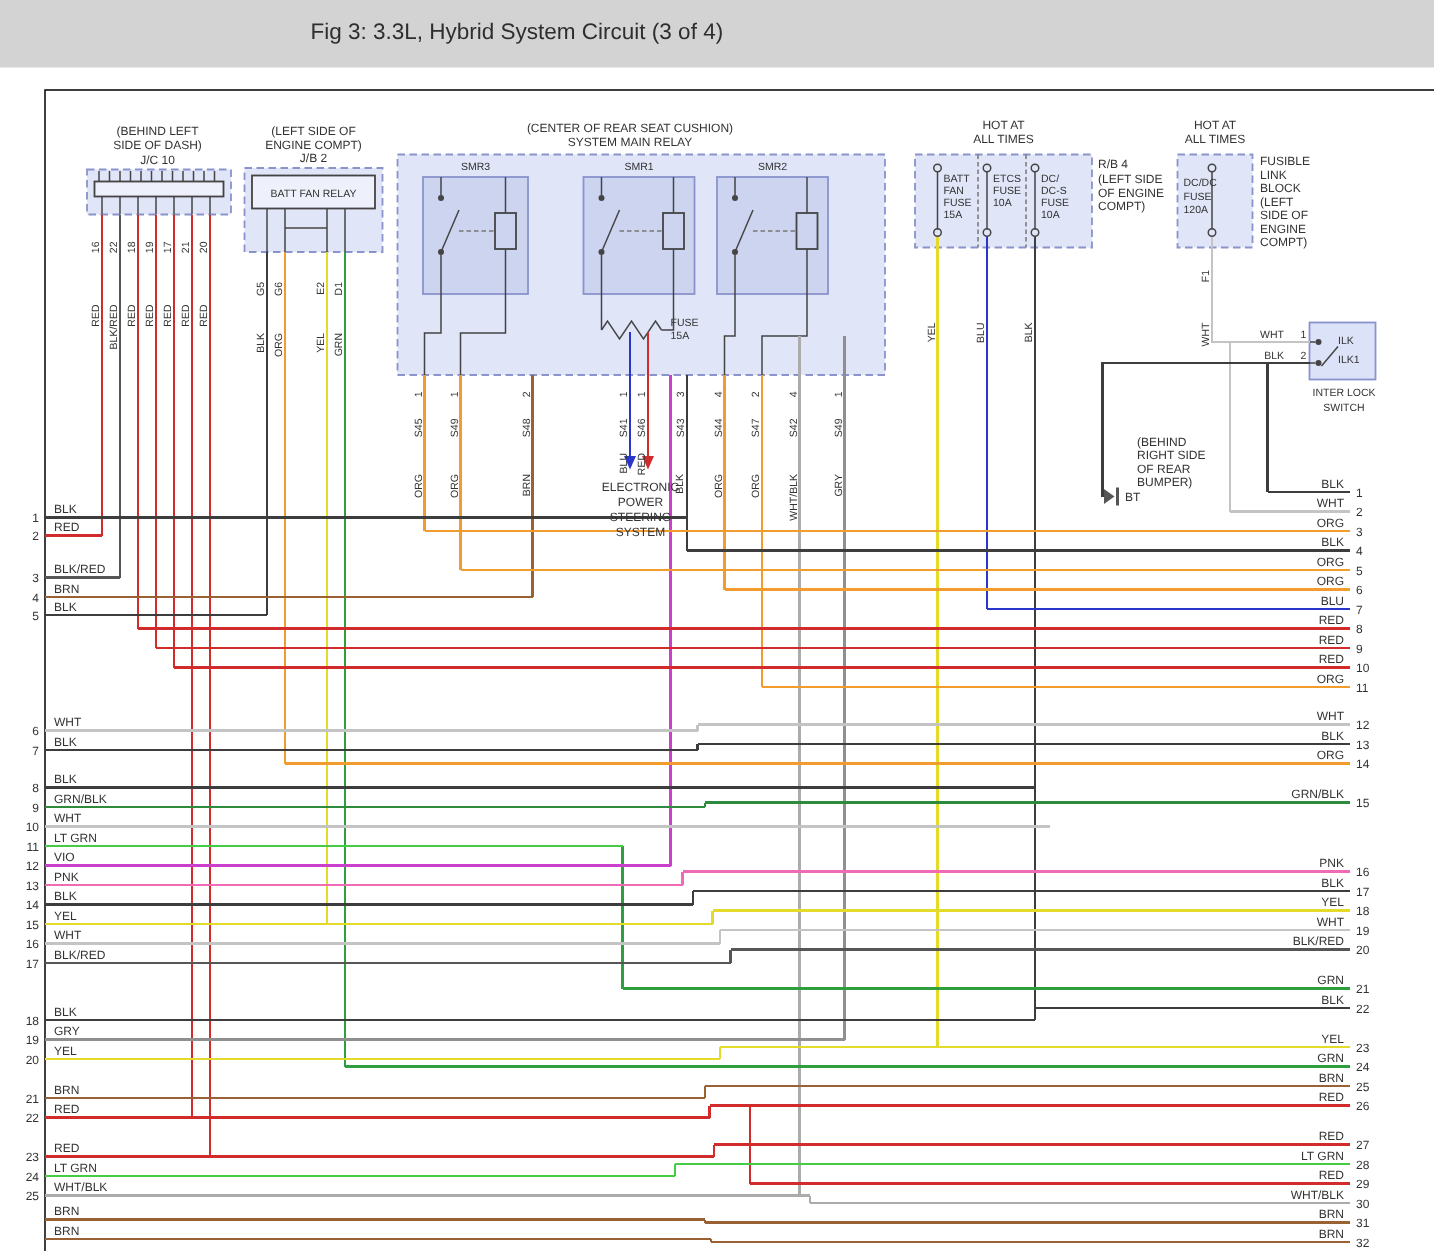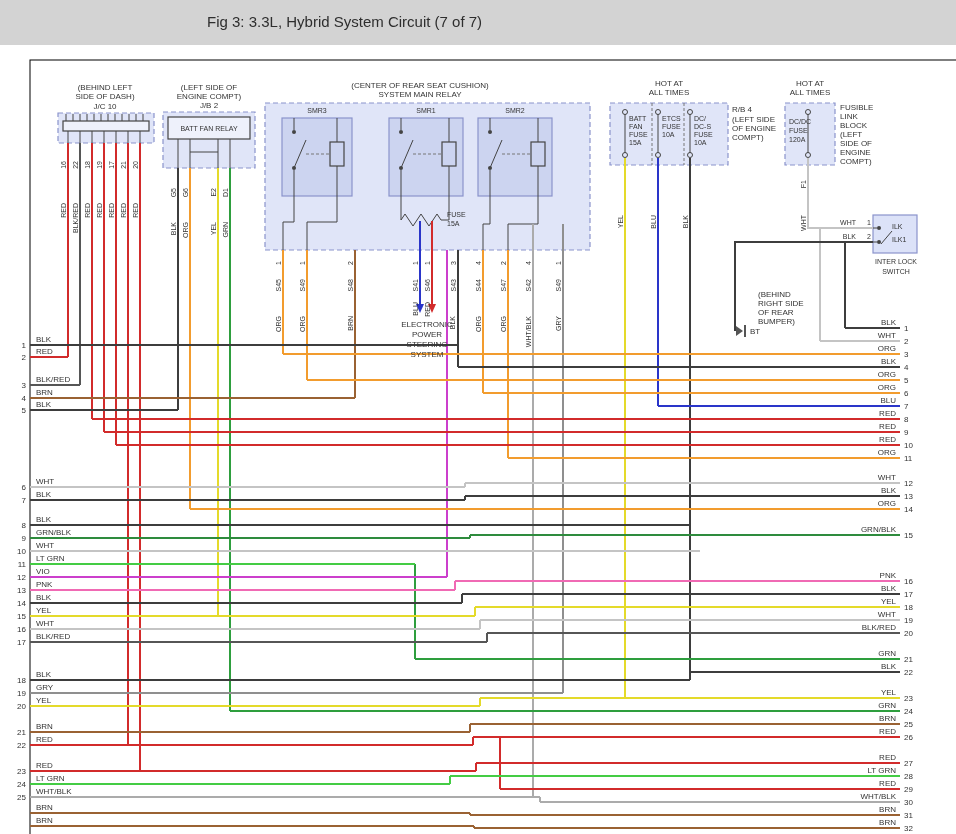--- a/index.html
+++ b/index.html
@@ -5,21 +5,21 @@
   html,body{margin:0;padding:0;background:#fff;width:956px;height:834px;overflow:hidden;}
   #titlebar{position:absolute;left:0;top:0;width:956px;height:45px;background:#d3d3d3;}
   #titlebar .title{position:absolute;left:207px;top:13px;font:15px "Liberation Sans",sans-serif;color:#2e2e2e;}
   #diagram{position:absolute;left:0;top:0;}
   svg text{fill:#333;font-family:"Liberation Sans",sans-serif;}
 </style>
 </head>
 <body>
 
 <div id="titlebar">
-  <span class="title">Fig 3: 3.3L, Hybrid System Circuit (7 of 7)</span>
+  <span class="title">Fig 3: 3.3L, Hybrid System Circuit (3 of 4)</span>
 </div>
 <svg id="diagram" width="956" height="834" viewBox="0 0 956 834" xmlns="http://www.w3.org/2000/svg">
     <rect x="30" y="60" width="930" height="780" fill="#ffffff" stroke="#000000" stroke-width="1"></rect>
     <rect x="58" y="113" width="96" height="30" fill="#e0e5f8" stroke="#8a93cc" stroke-width="1.2" stroke-dasharray="5,3"></rect>
     <rect x="63" y="121" width="86" height="10" fill="#eef1fb" stroke="#444" stroke-width="1.2"></rect>
     <rect x="163" y="112" width="92" height="56" fill="#e0e5f8" stroke="#8a93cc" stroke-width="1.2" stroke-dasharray="5,3"></rect>
     <rect x="168" y="117" width="82" height="22" fill="#eef1fb" stroke="#444" stroke-width="1.2"></rect>
     <rect x="265" y="103" width="325" height="147" fill="#e0e5f8" stroke="#8a93cc" stroke-width="1.2" stroke-dasharray="5,3"></rect>
     <rect x="282" y="118" width="70" height="78" fill="#ccd4f0" stroke="#8a93cc" stroke-width="1.2"></rect>
     <rect x="389" y="118" width="74" height="78" fill="#ccd4f0" stroke="#8a93cc" stroke-width="1.2"></rect>

